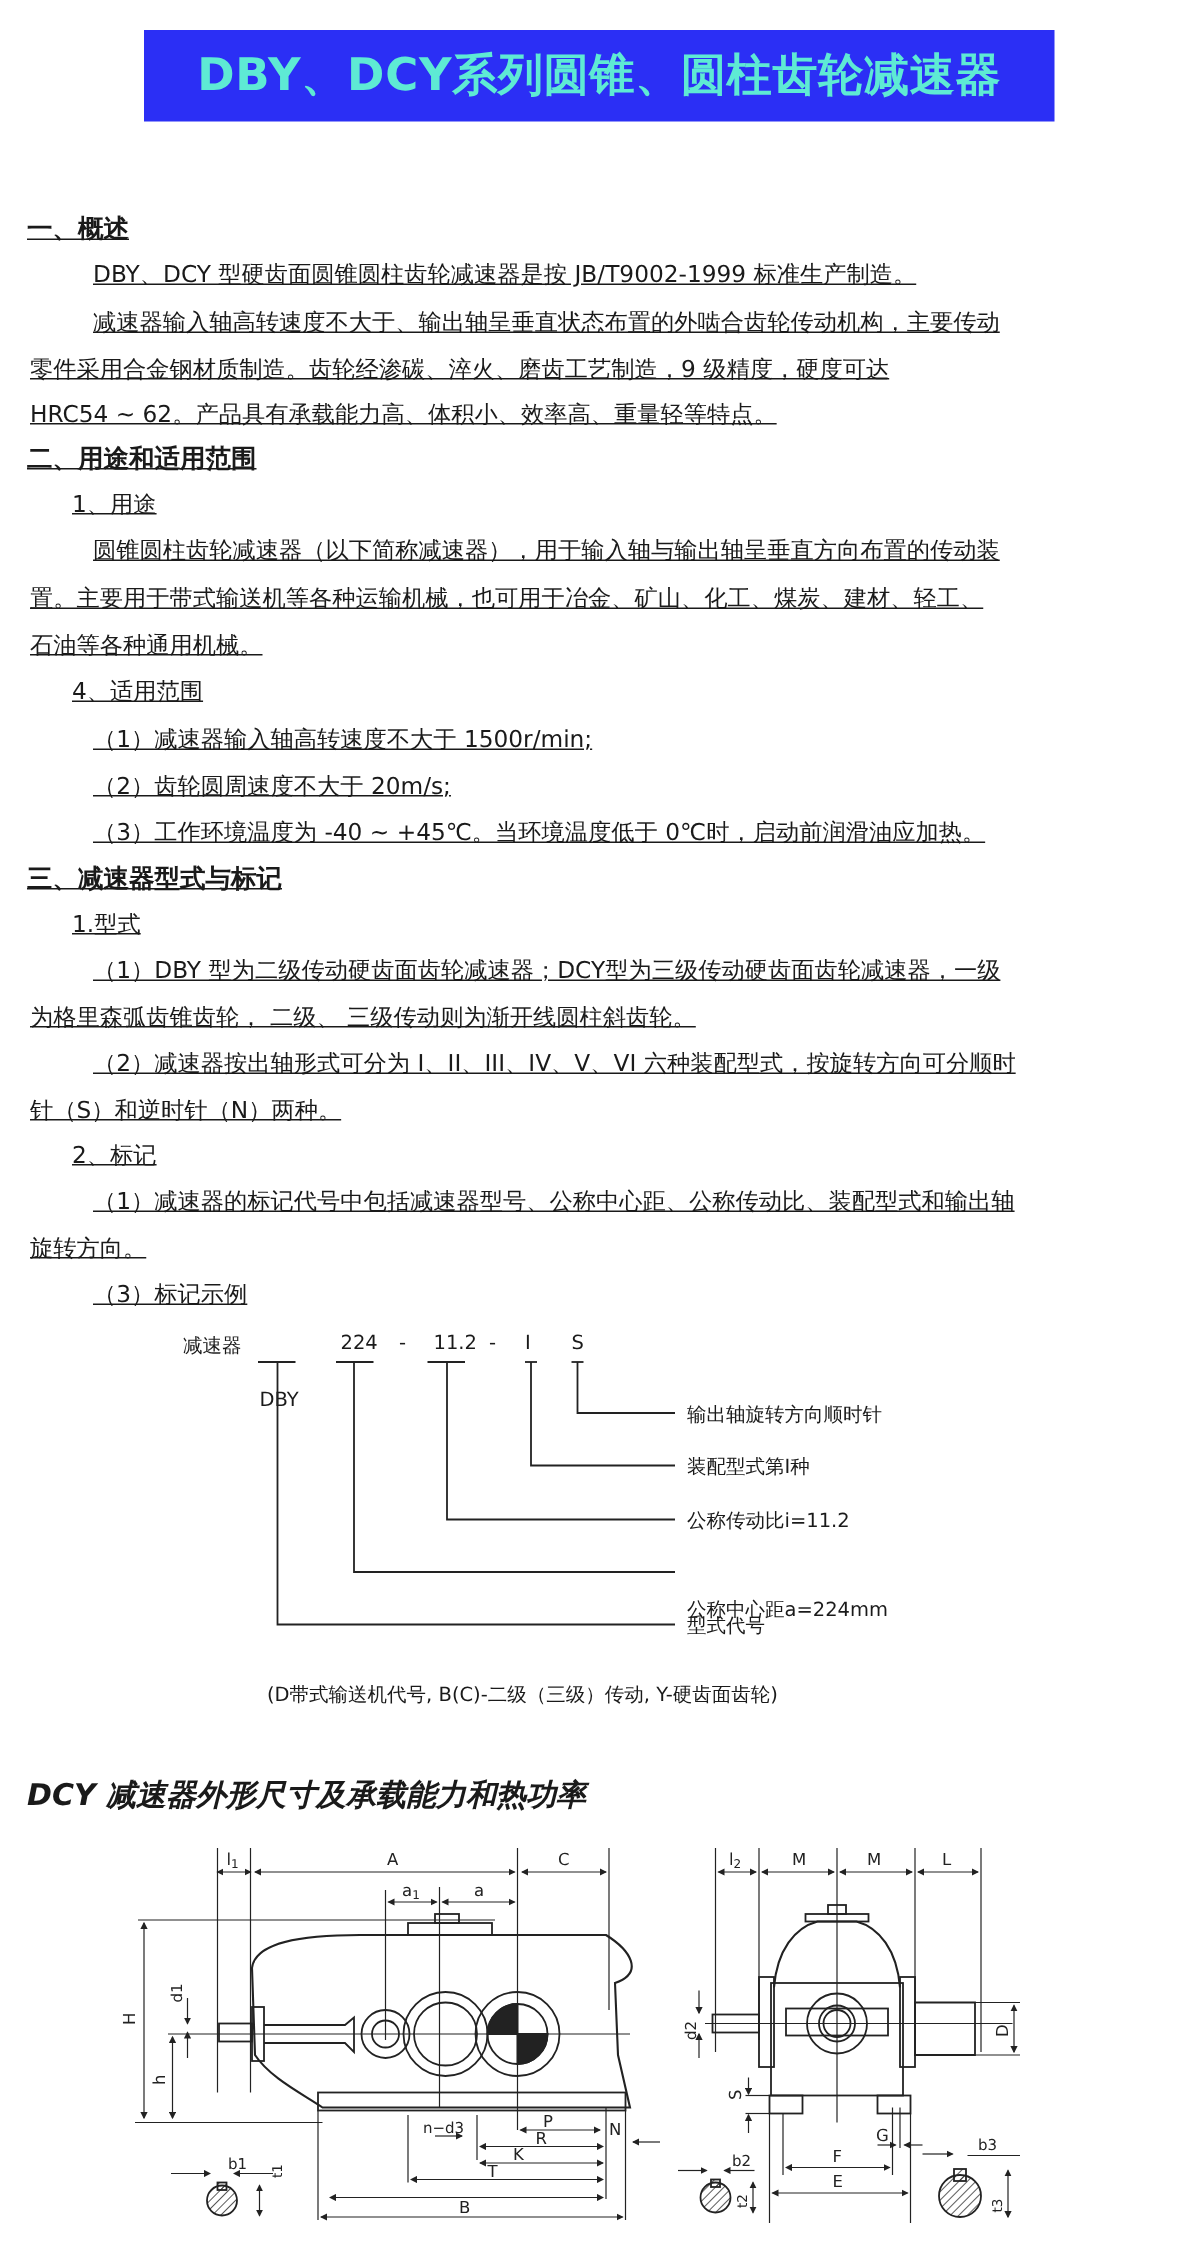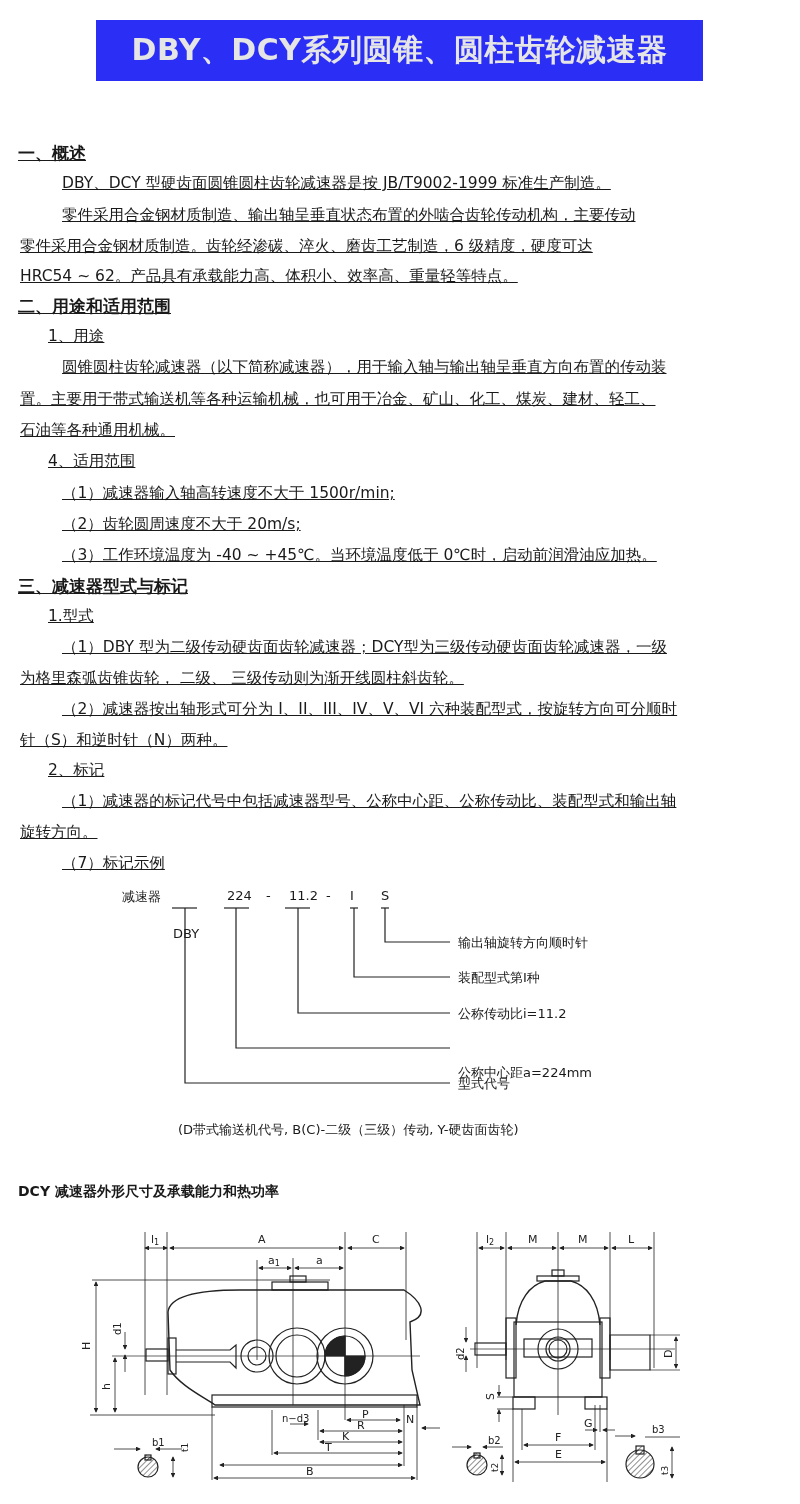--- a/index.html
+++ b/index.html
@@ -1,42 +1,42 @@
 <!DOCTYPE html>
 <html><head>
 <meta charset="utf-8">
 <style>
   html, body { margin: 0; padding: 0; background: #ffffff; }
   body { width: 800px; height: 1504px; position: relative; overflow: hidden;
          font-family: "DejaVu Sans", "Liberation Sans", sans-serif; color: #1a1a1a; }
   .banner { position: absolute; left: 96px; top: 20px; width: 607px; height: 61px;
-            background: #2b2ff5; color: #e5e5e5; display: flex; align-items: center; justify-content: center;
+            background: #2b2ff5; color: #5eead4; display: flex; align-items: center; justify-content: center;
             font-weight: bold; font-size: 30px; letter-spacing: 0.5px; }
   .line { position: absolute; left: 0; font-size: 15.5px; white-space: nowrap; line-height: 20px; text-decoration: underline; }
   .h1 { font-weight: bold; font-size: 17px; left: 18px; }
   .sub { left: 18px; margin-left: 30px; }
   .ind { left: 62px; }
   .wrap { left: 20px; }
   .ind2 { left: 62px; }
   svg text { font-family: "DejaVu Sans", "Liberation Sans", sans-serif; }
   .mark-text { position: absolute; font-size: 13px; white-space: nowrap; text-align: right; }
   .caption { position: absolute; left: 178px; top: 1121px; font-size: 13px; white-space: nowrap; text-align: right; }
-  .sec4 { position: absolute; left: 18px; top: 1183px; font-size: 14px; font-weight: bold; white-space: nowrap; }
+  .sec4 { position: absolute; left: 18px; top: 1183px; font-size: 20px; font-weight: bold; white-space: nowrap; font-style: italic; }
 </style>
 </head>
 <body>
 
 <div class="banner">
   <span>DBY、DCY系列圆锥、圆柱齿轮减速器</span>
 </div>
 
 <div class="line h1" style="top:143px">一、概述</div>
 <div class="line ind" style="top:173px">DBY、DCY 型硬齿面圆锥圆柱齿轮减速器是按 JB/T9002-1999 标准生产制造。</div>
-<div class="line ind" style="top:205px">零件采用合金钢材质制造、输出轴呈垂直状态布置的外啮合齿轮传动机构，主要传动</div>
-<div class="line wrap" style="top:236px">零件采用合金钢材质制造。齿轮经渗碳、淬火、磨齿工艺制造，6 级精度，硬度可达</div>
+<div class="line ind" style="top:205px">减速器输入轴高转速度不大于、输出轴呈垂直状态布置的外啮合齿轮传动机构，主要传动</div>
+<div class="line wrap" style="top:236px">零件采用合金钢材质制造。齿轮经渗碳、淬火、磨齿工艺制造，9 级精度，硬度可达</div>
 <div class="line wrap" style="top:266px">HRC54 ~ 62。产品具有承载能力高、体积小、效率高、重量轻等特点。</div>
 
 <div class="line h1" style="top:296px">二、用途和适用范围</div>
 <div class="line sub" style="top:326px">1、用途</div>
 <div class="line ind" style="top:357px">圆锥圆柱齿轮减速器（以下简称减速器），用于输入轴与输出轴呈垂直方向布置的传动装</div>
 <div class="line wrap" style="top:389px">置。主要用于带式输送机等各种运输机械，也可用于冶金、矿山、化工、煤炭、建材、轻工、</div>
 <div class="line wrap" style="top:420px">石油等各种通用机械。</div>
 <div class="line sub" style="top:451px">4、适用范围</div>
 <div class="line ind2" style="top:483px">（1）减速器输入轴高转速度不大于 1500r/min;</div>
 <div class="line ind2" style="top:514px">（2）齿轮圆周速度不大于 20m/s;</div>
@@ -44,21 +44,21 @@
 
 <div class="line h1" style="top:576px">三、减速器型式与标记</div>
 <div class="line sub" style="top:606px">1.型式</div>
 <div class="line ind2" style="top:637px">（1）DBY 型为二级传动硬齿面齿轮减速器；DCY型为三级传动硬齿面齿轮减速器，一级</div>
 <div class="line wrap" style="top:668px">为格里森弧齿锥齿轮， 二级、 三级传动则为渐开线圆柱斜齿轮。</div>
 <div class="line ind2" style="top:699px">（2）减速器按出轴形式可分为 I、II、III、IV、V、VI 六种装配型式，按旋转方向可分顺时</div>
 <div class="line wrap" style="top:730px">针（S）和逆时针（N）两种。</div>
 <div class="line sub" style="top:760px">2、标记</div>
 <div class="line ind2" style="top:791px">（1）减速器的标记代号中包括减速器型号、公称中心距、公称传动比、装配型式和输出轴</div>
 <div class="line wrap" style="top:822px">旋转方向。</div>
-<div class="line ind2" style="top:853px">（7）标记示例</div>
+<div class="line ind2" style="top:853px">（3）标记示例</div>
 
 <div>
   <span class="mark-text" style="left:122px;top:888px">减速器</span>
   <span class="mark-text" style="left:173px;top:926px">DBY</span>
   <span class="mark-text" style="left:227px;top:888px">224</span>
   <span class="mark-text" style="left:266px;top:888px">-</span>
   <span class="mark-text" style="left:289px;top:888px">11.2</span>
   <span class="mark-text" style="left:326px;top:888px">-</span>
   <span class="mark-text" style="left:350px;top:888px">I</span>
   <span class="mark-text" style="left:381px;top:888px">S</span>

